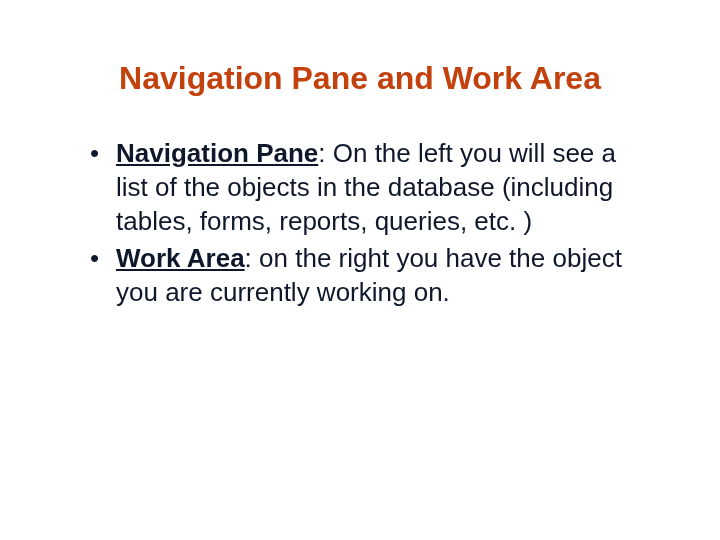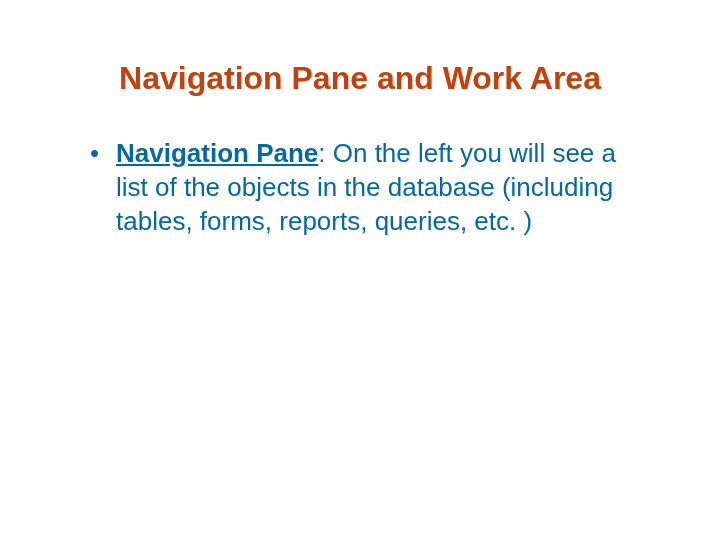--- a/index.html
+++ b/index.html
@@ -15,21 +15,21 @@
       padding: 60px 80px 60px 80px;
     }
     .title {
       color: #c2410c;
       font-size: 32px;
       font-weight: bold;
       text-align: center;
       margin-bottom: 40px;
     }
     .content {
-      color: #0369a1;
+      color: #0f172a;
       font-size: 26px;
       line-height: 1.3;
     }
     .bullet-item {
       padding-left: 36px;
       position: relative;
       margin-bottom: 4px;
     }
     .bullet-item::before {
       content: "•";
@@ -44,13 +44,16 @@
   </style>
 </head>
 <body>
 
 <div class="title">Navigation Pane and Work Area</div>
 
 <div class="content">
   <div class="bullet-item">
     <span class="term">Navigation Pane</span><span>: </span><span>On the left you will see a list of the objects in the database (including tables, forms, reports, queries, etc. )</span>
   </div>
+  <div class="bullet-item">
+    <span class="term">Work Area</span><span>: </span><span>on the right you have the object you are currently working on.</span>
+  </div>
 </div>
 
 </body></html>

